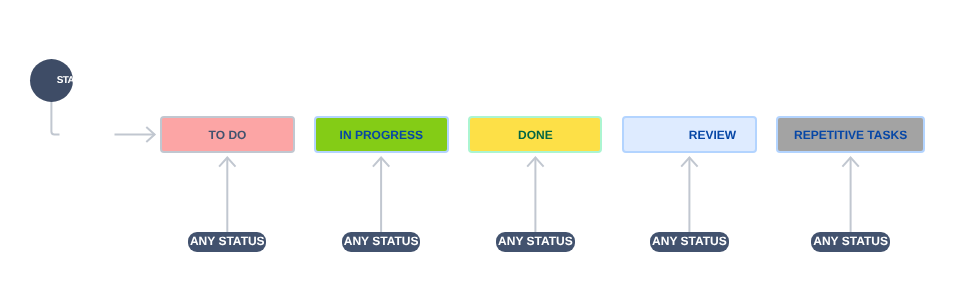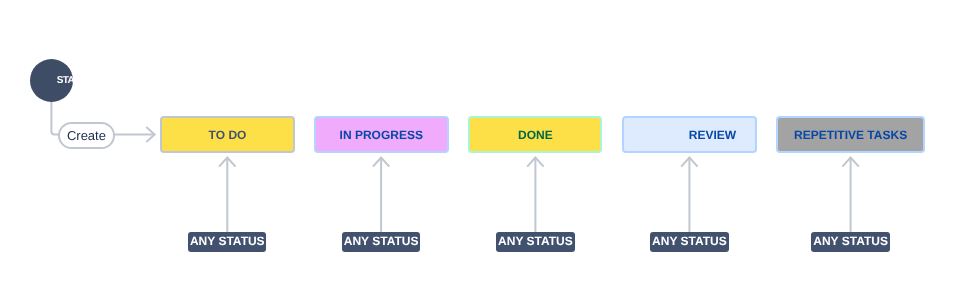--- a/index.html
+++ b/index.html
@@ -103,21 +103,21 @@
   }
 
   
   .any-status-badge {
     position: absolute;
     box-sizing: border-box;
     display: flex;
     align-items: center;
     justify-content: center;
     background: #42526E;
-    border-radius: 3px;
+    border-radius: 9px;
     top: 232px;
     height: 20px;
     width: 78.4px;
   }
   .any-status-badge-label {
     color: #ffffff;
     font-weight: bold;
     font-size: 12px;
     line-height: 1;
     white-space: nowrap;
@@ -151,28 +151,25 @@
 
       <path d="M 850.6 232 L 850.6 157.5"></path>
       <path d="M 842.4 166.7 L 850.6 157.5 L 858.8 166.7"></path>
     </g>
   </svg>
 
   <div class="start-node">
     <span class="start-node-label">START</span>
   </div>
 
-  <div class="transition-node">
-    <span class="transition-node-label">Create</span>
-  </div>
 
-  <div class="status-node" style="left: 160px; width: 135px; background: #fde047; border-color: rgb(193, 199, 208);">
+  <div class="status-node" style="left: 160px; width: 135px; background: #fca5a5; border-color: rgb(193, 199, 208);">
     <span class="status-node-label" style="color: rgb(66, 82, 110);">TO DO</span>
   </div>
-  <div class="status-node" style="left: 314px; width: 134.5px; background: #f0abfc; border-color: rgb(179, 212, 255);">
+  <div class="status-node" style="left: 314px; width: 134.5px; background: #84cc16; border-color: rgb(179, 212, 255);">
     <span class="status-node-label" style="color: rgb(7, 71, 166);">IN PROGRESS</span>
   </div>
   <div class="status-node" style="left: 468.4px; width: 134px; background: #fde047; border-color: rgb(171, 245, 209);">
     <span class="status-node-label" style="color: rgb(0, 102, 68);">DONE</span>
   </div>
   <div class="status-node" style="left: 622.3px; width: 134.4px; background: rgb(222, 235, 255); border-color: rgb(179, 212, 255);">
     <span class="status-node-label" style="color: rgb(7, 71, 166); padding-left: 46px;">REVIEW</span>
   </div>
   <div class="status-node" style="left: 776.3px; width: 148.6px; background: #a3a3a3; border-color: rgb(179, 212, 255);">
     <span class="status-node-label" style="color: rgb(7, 71, 166);">REPETITIVE TASKS</span>

